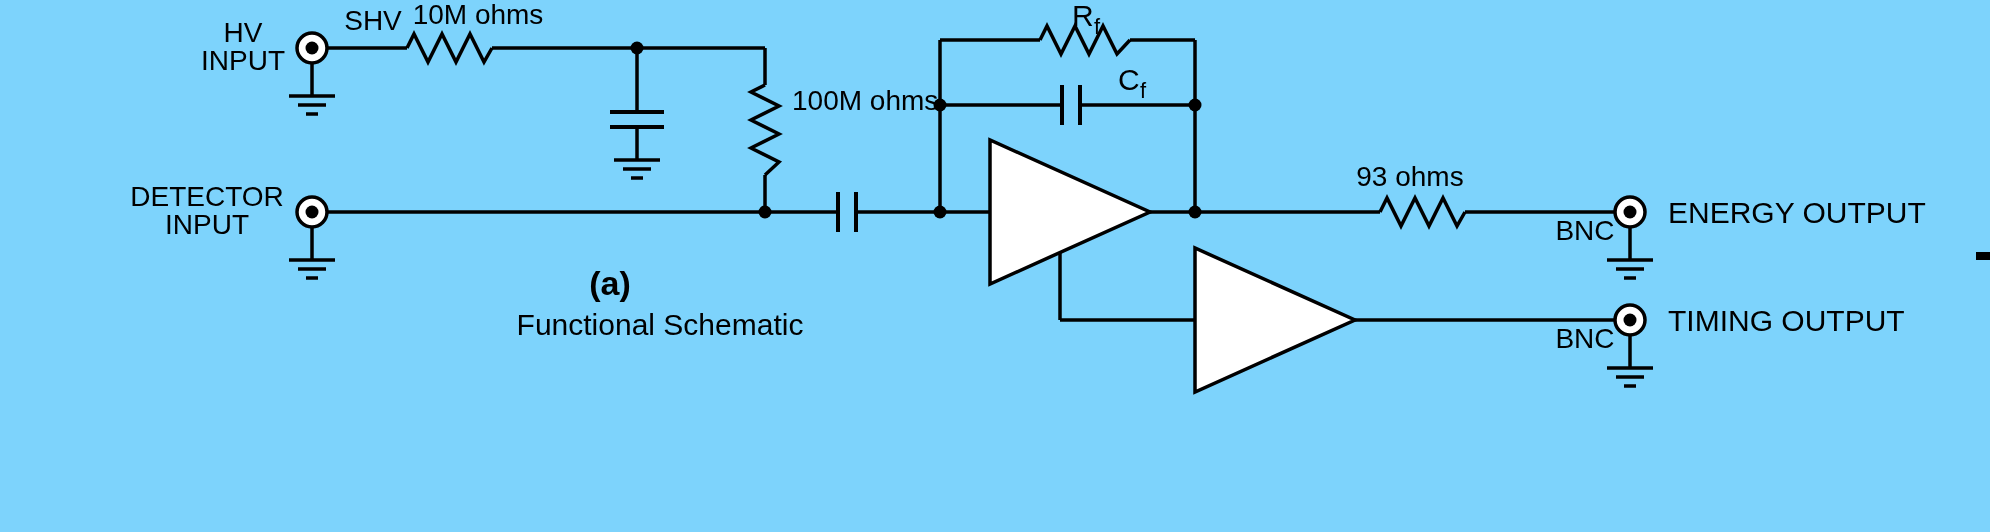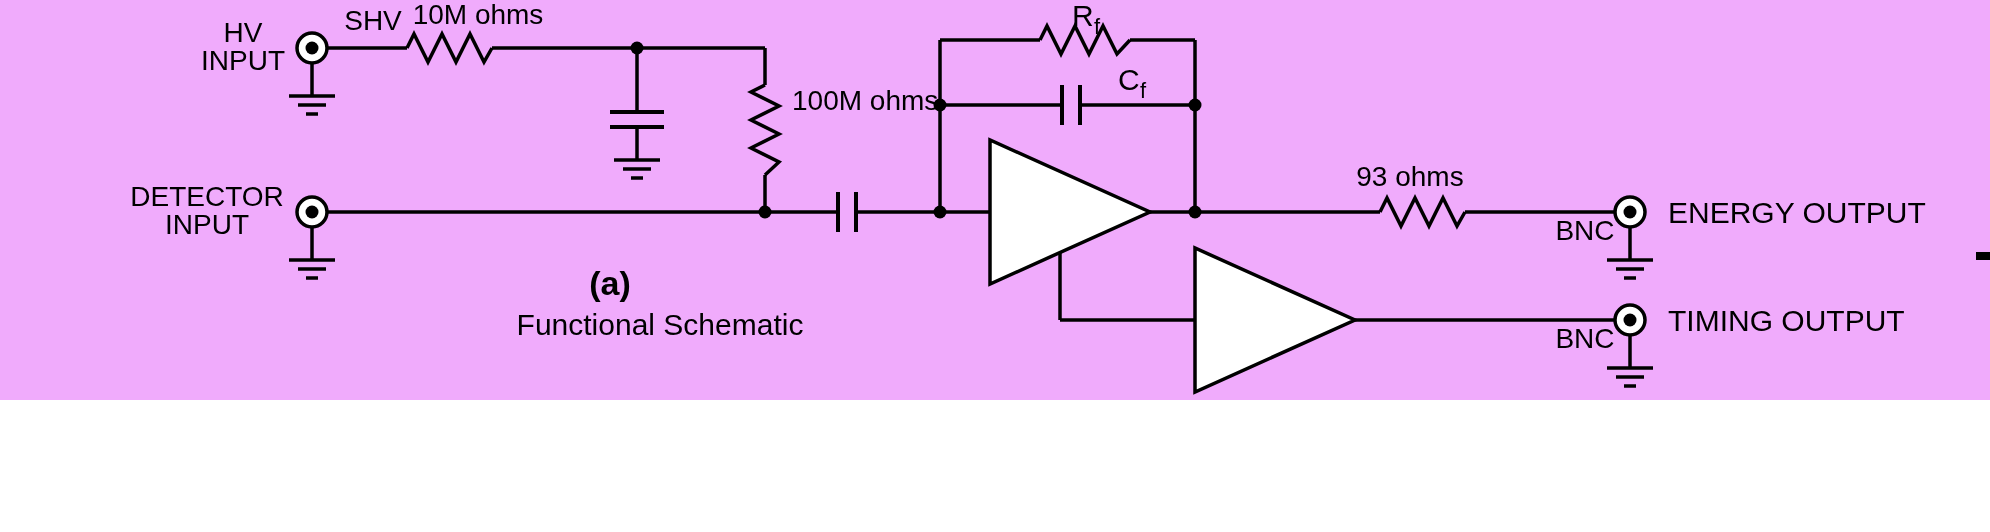--- a/index.html
+++ b/index.html
@@ -3,22 +3,22 @@
 <meta charset="utf-8">
 <style>
   html, body {
     margin: 0;
     padding: 0;
     background: #ffffff;
   }
   .figure-wrap {
     position: relative;
     width: 1990px;
-    height: 400px;
-    background: #f0abfc;
+    height: 532px;
+    background: #7dd3fc;
     overflow: hidden;
   }
   svg {
     display: block;
   }
   svg text {
     font-family: "Liberation Sans", sans-serif;
     fill: #000000;
   }
   .lbl      { font-size: 28px; }

